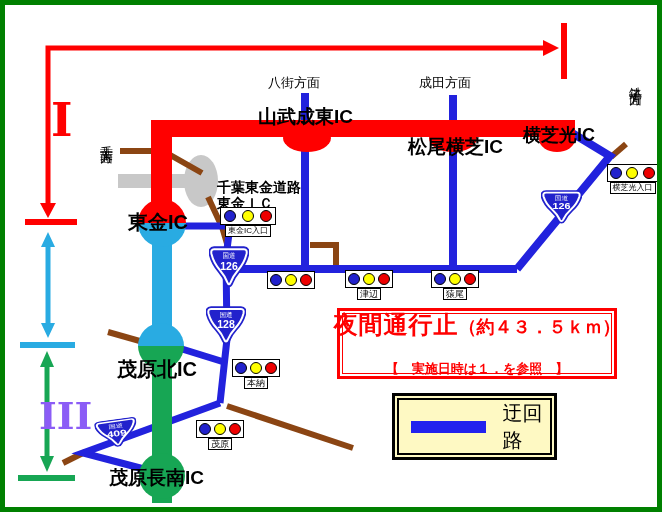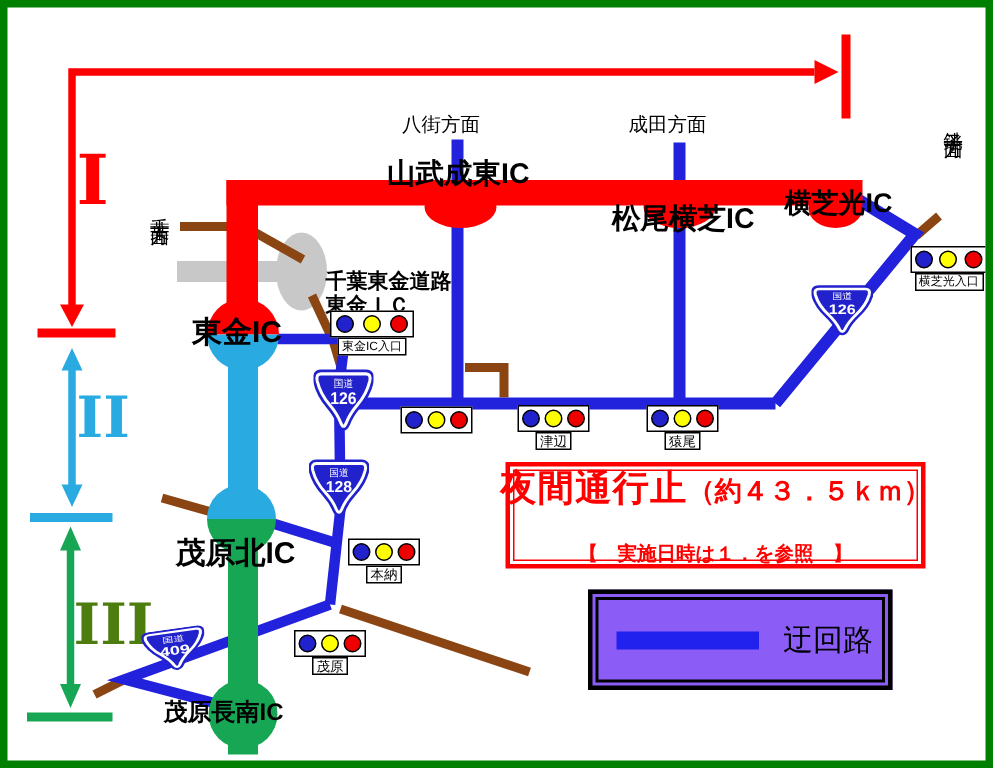--- a/index.html
+++ b/index.html
@@ -23,22 +23,22 @@
   .shield{position:absolute;z-index:4;}
   #notice{position:absolute;left:332px;top:303px;width:280px;height:71px;z-index:5;
     border:3px solid #FF0000;box-sizing:border-box;background:#fff;}
   #notice .inner{position:absolute;left:2px;top:2px;right:2px;bottom:2px;
     border:1px solid #FF0000;display:flex;flex-direction:column;
     align-items:center;justify-content:center;color:#FF0000;gap:16px;}
   #notice .l1{display:flex;align-items:baseline;white-space:nowrap;}
   #notice .title{font-size:24px;font-weight:bold;letter-spacing:1px;}
   #notice .dist{font-size:18px;font-weight:bold;}
   #notice .note{font-size:13px;font-weight:bold;margin-top:3px;white-space:nowrap;}
-  #legend{position:absolute;left:387px;top:388px;width:203px;height:67px;z-index:5;
-    border:3px solid #000;box-sizing:border-box;background:#8b5cf6;}
+  #legend{position:absolute;left:387px;top:388px;width:165px;height:67px;z-index:5;
+    border:3px solid #000;box-sizing:border-box;background:#fef9c3;}
   #legend .inner{position:absolute;left:2px;top:2px;right:2px;bottom:2px;
     border:2px solid #000;display:flex;align-items:center;}
   #legend .bar{width:95px;height:12px;background:#2222EE;margin-left:12px;}
   #legend .txt{font-size:20px;color:#000;margin-left:16px;}
   svg text{font-family:"Liberation Sans",sans-serif;}
 </style>
 </head>
 <body>
 
 <div id="frame">
@@ -109,34 +109,33 @@
 
     <g>
       <line x1="42" y1="360" x2="42" y2="453" stroke="#17A654" stroke-width="5"></line>
       <polygon points="35,362 49,362 42,346" fill="#17A654"></polygon>
       <polygon points="35,451 49,451 42,467" fill="#17A654"></polygon>
       <rect x="13" y="470" width="57" height="6" fill="#17A654"></rect>
     </g>
   </svg>
 
   <div class="numeral" style="left:46px;top:88px;font-size:46px;color:#FF0000;">I</div>
-  <div class="numeral" style="left:46px;top:250px;font-size:38px;color:#29ABE2;">II</div>
-  <div class="numeral" style="left:44px;top:388px;font-size:38px;color:#4d7c0f;">III</div>
+  <div class="numeral" style="left:34px;top:388px;font-size:38px;color:#8b5cf6;">III</div>
 
   <div class="lbl dir" style="left:263px;top:71px;">八街方面</div>
   <div class="lbl dir" style="left:414px;top:71px;">成田方面</div>
   <div class="lbl dir vert" style="left:622px;top:72px;">銚子方面</div>
   <div class="lbl dir vert" style="left:93px;top:130px;">千葉方面</div>
 
   <div class="lbl ic" style="left:253px;top:101px;">山武成東IC</div>
   <div class="lbl ic" style="left:403px;top:101px;margin-top:30px;">松尾横芝IC</div>
   <div class="lbl ic" style="left:518px;top:101px;font-size:18px;margin-top:19px;">横芝光IC</div>
   <div class="lbl ic" style="left:123px;top:206px;font-size:20px;">東金IC</div>
   <div class="lbl ic" style="left:112px;top:353px;font-size:20px;">茂原北IC</div>
-  <div class="lbl ic" style="left:104px;top:462px;font-size:16px;">茂原長南IC</div>
+  <div class="lbl ic" style="left:104px;top:462px;font-size:19px;">茂原長南IC</div>
 
   <div class="lbl" style="left:212px;top:174px;font-size:14px;font-weight:bold;">
     <div>千葉東金道路</div>
     <div>東金ＩＣ</div>
   </div>
 
   <div class="signal" style="left:215px;top:202px;">
     <div class="lights" style="width:54px;">
       <span class="dot b"></span>
         <span class="dot y"></span>

